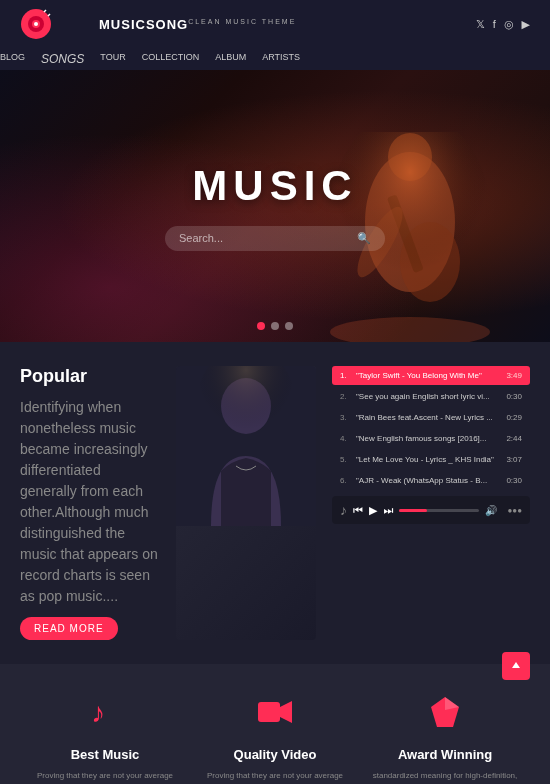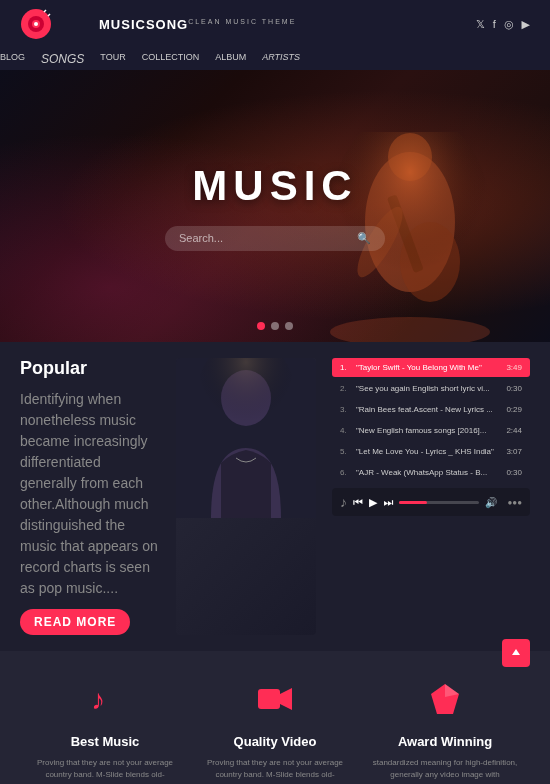--- a/index.html
+++ b/index.html
@@ -84,38 +84,38 @@
       z-index: 2;
       display: flex;
       gap: 6px;
     }
     .hero-dot { width: 8px; height: 8px; border-radius: 50%; background: rgba(255,255,255,0.4); }
     .hero-dot.active { background: #ff2d55; }
 
     
     .popular-section {
       background: #1e1e2e;
-      padding: 16px 20px;
+      padding: 24px 20px;
       display: flex;
       gap: 16px;
     }
     .popular-left {
       width: 140px;
       flex-shrink: 0;
     }
     .popular-title { color: #fff; font-size: 18px; font-weight: 700; margin-bottom: 10px; }
     .popular-desc { color: #888; font-size: 14px; line-height: 1.5; margin-bottom: 10px; }
     .read-more-btn {
       background: #ff2d55;
       color: #fff;
       border: none;
       padding: 6px 14px;
       border-radius: 20px;
-      font-size: 12px;
-      font-weight: 700;
+      font-size: 10px;
+      font-weight: 400;
       letter-spacing: 1px;
       cursor: pointer;
       text-transform: uppercase;
     }
     .popular-image {
       width: 140px;
       flex-shrink: 0;
       border-radius: 4px;
       overflow: hidden;
       background: linear-gradient(135deg, #2a2a3a, #1a1a2a);
@@ -307,21 +307,21 @@
     <span class="social-icon">▶</span>
   </div>
 </header>
 
 <div style="background:#1a1a2e; display:flex; justify-content:flex-start; padding:4px 0; gap:16px;">
   <a style="color:#ccc;font-size:9px;text-decoration:none;">BLOG</a>
   <a style="color:#ccc;font-size:12px;text-decoration:none;font-style:italic;">SONGS</a>
   <a style="color:#ccc;font-size:9px;text-decoration:none;">TOUR</a>
   <a style="color:#ccc;font-size:9px;text-decoration:none;">COLLECTION</a>
   <a style="color:#ccc;font-size:9px;text-decoration:none;">ALBUM</a>
-  <a style="color:#ccc;font-size:9px;text-decoration:none;font-style:italic;">ARTISTS</a>
+  <a style="color:#ccc;font-size:9px;text-decoration:none;">ARTISTS</a>
 </div>
 
 <section class="hero">
   <div class="hero-bg"></div>
 
   <div class="hero-person">
     <svg width="220" height="210" viewBox="0 0 220 210">
 
       <ellipse cx="110" cy="90" rx="45" ry="70" fill="rgba(180,80,40,0.5)"></ellipse>
 

